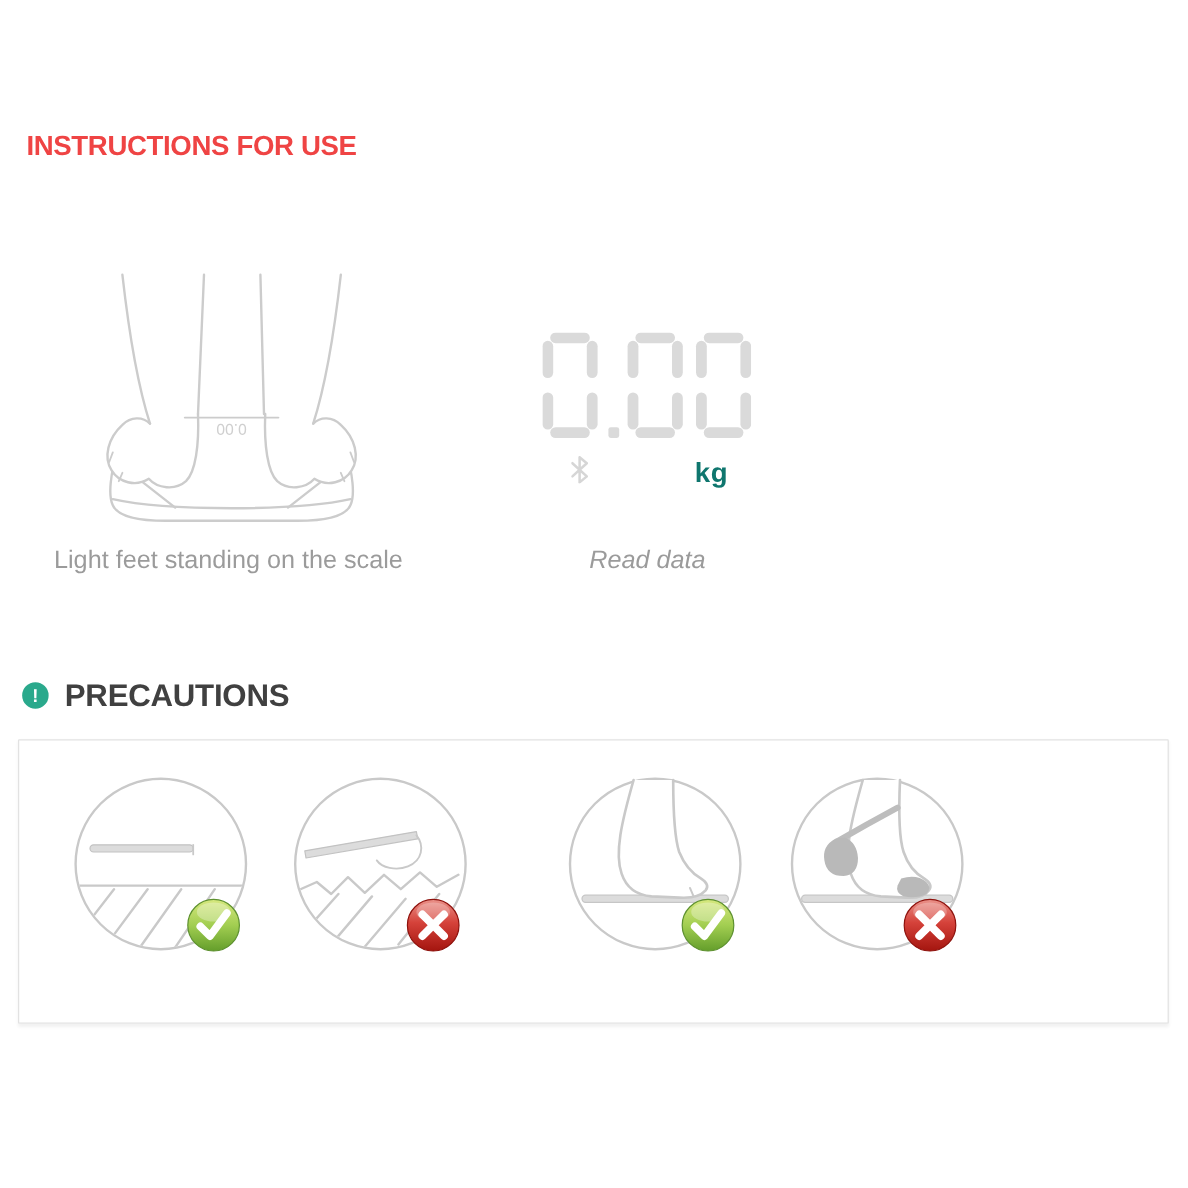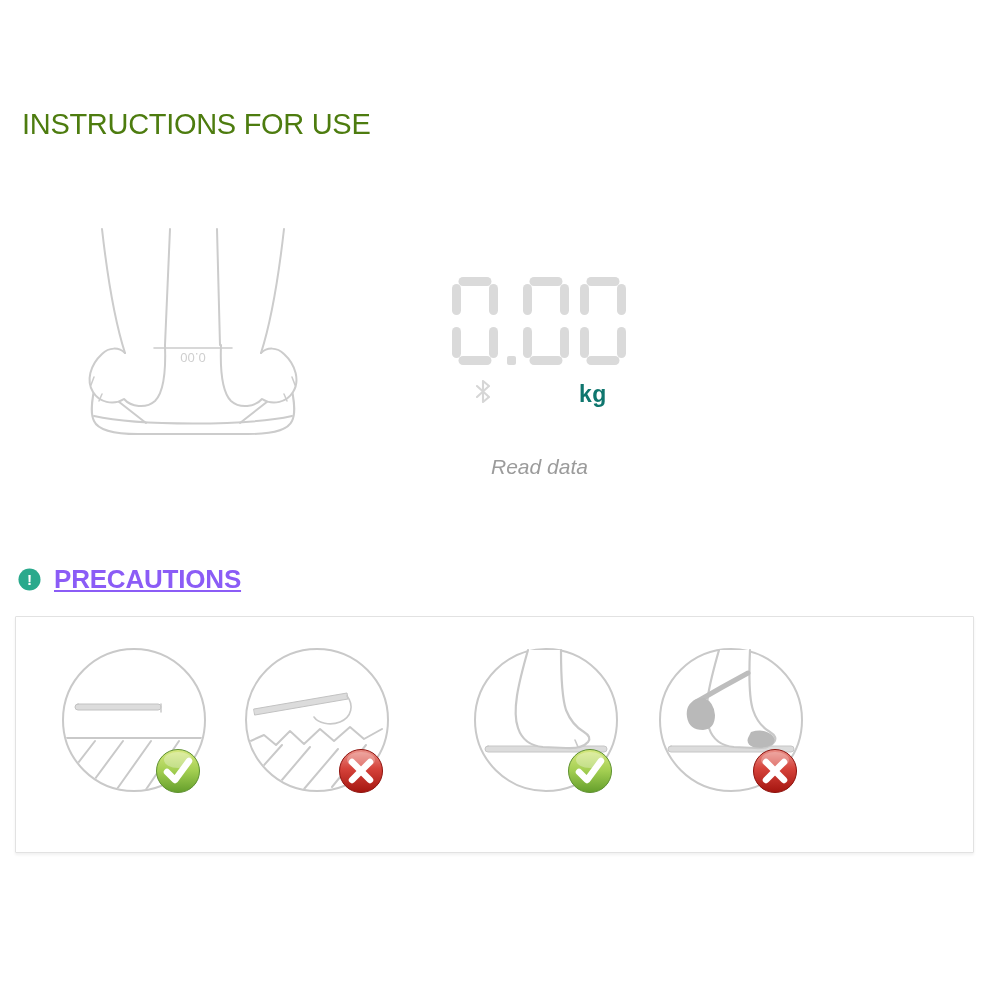--- a/index.html
+++ b/index.html
@@ -2,33 +2,33 @@
 <html><head>
 <meta charset="utf-8">
 <style>
   html,body{margin:0;padding:0;background:#fff;}
   .canvas{
     position:relative;width:990px;height:990px;background:#ffffff;overflow:hidden;
     font-family:"Liberation Sans","DejaVu Sans",sans-serif;
   }
   .h1{
     position:absolute;left:22px;top:108px;margin:0;
-    font-size:29px;font-weight:normal;letter-spacing:-0.3px;color:#4d7c0f;
+    font-size:23px;font-weight:bold;letter-spacing:-0.3px;color:#ef4444;
   }
   .fig-feet{position:absolute;left:78px;top:227px;width:230px;height:224px;}
   .caption{position:absolute;font-size:21px;color:#9b9b9b;white-space:nowrap;}
   .caption-1{left:45px;top:455px;}
   .caption-2{left:491px;top:455px;font-style:italic;}
   .display-wrap{position:absolute;left:452px;top:277px;width:178px;height:130px;}
   .seg-svg{position:absolute;left:0;top:0;fill:#dadada;}
   .bt-icon{position:absolute;left:24px;top:103px;}
   .unit{position:absolute;left:127px;top:104px;font-size:23px;color:#0f766e;font-weight:bold;letter-spacing:0.5px;}
   .h2row{position:absolute;left:18px;top:565px;height:28px;display:flex;align-items:center;gap:13px;}
   .alert-icon{display:block;}
-  .h2{margin:0;font-size:26px;font-weight:bold;color:#8b5cf6;letter-spacing:-0.2px;text-decoration:underline;}
+  .h2{margin:0;font-size:26px;font-weight:bold;color:#404040;letter-spacing:-0.2px;}
   .prec-box{
     position:absolute;left:15px;top:616px;width:957px;height:235px;
     background:#fff;border:1px solid #e2e2e2;border-radius:1px;
     box-shadow:0 2px 3px rgba(0,0,0,0.06);
   }
   .precaution{position:absolute;width:150px;height:150px;top:645px;}
   .p1{left:59px;} .p2{left:242px;} .p3{left:471px;} .p4{left:656px;}
   .precaution > .art{position:absolute;left:0;top:0;}
   .badge{position:absolute;left:95px;top:102px;}
   .hidden-defs{position:absolute;width:0;height:0;overflow:hidden;}
@@ -63,20 +63,21 @@
 
     <path fill="#ffffff" d="M 47,126 C 41,120 31,120 24,127 C 12,138 8,154 15,165 C 21,175 35,179 46,172 C 53,180 68,182 77,174 C 85,166 88,144 87,118"></path>
     <path fill="#ffffff" d="M 183,126 C 189,120 199,120 206,127 C 218,138 222,154 215,165 C 209,175 195,179 184,172 C 177,180 162,182 153,174 C 145,166 142,144 143,118"></path>
     <path d="M 16,150 L 13,158 M 24,167 L 21,174 M 214,150 L 217,158 M 206,167 L 209,174" stroke-width="1.5"></path>
 
     <path d="M 24,2 C 30,55 37,95 47,126 M 92,2 C 90,50 88,88 87,118 M 139,2 C 140,50 141,88 142,118 M 206,2 C 200,55 193,95 183,126"></path>
 
     <path d="M 76,121 H 154" stroke-width="1.6"></path>
     <text transform="rotate(180 115 131)" x="115" y="136" text-anchor="middle" font-size="13" fill="#cfcfcf" stroke="none">0.00</text>
   </svg>
+  <div class="caption caption-1">Light feet standing on the scale</div>
 
   <div class="display-wrap">
     <svg class="seg-svg" viewBox="0 0 174 88" width="174" height="88" aria-label="0.00">
         <g transform="translate(0,0)">
           <rect x="6.5" y="0" width="33" height="9" rx="4.5"></rect>
           <rect x="37" y="7" width="9" height="31" rx="4.5"></rect>
           <rect x="37" y="50" width="9" height="31" rx="4.5"></rect>
           <rect x="6.5" y="79" width="33" height="9" rx="4.5"></rect>
           <rect x="0" y="50" width="9" height="31" rx="4.5"></rect>
           <rect x="0" y="7" width="9" height="31" rx="4.5"></rect>

